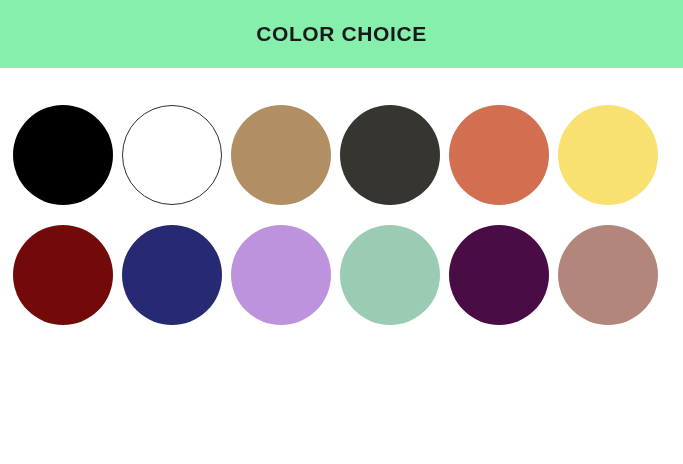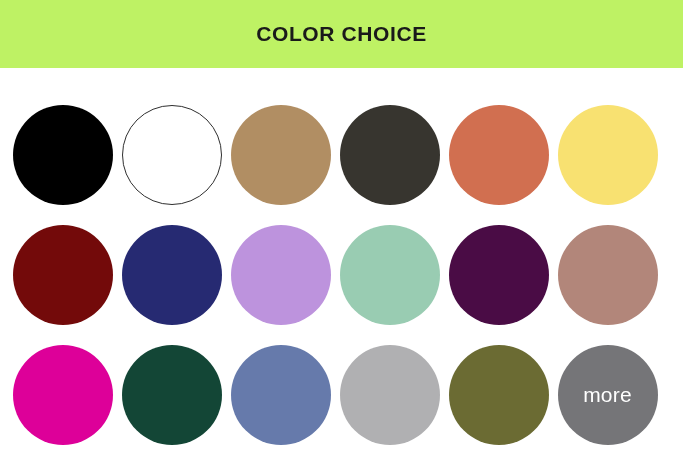--- a/index.html
+++ b/index.html
@@ -87,21 +87,21 @@
     letter-spacing: 0.2px;
     line-height: 1;
     user-select: none;
   }
 </style>
 </head>
 <body>
 
 <div class="page" style="background: rgb(255, 255, 255);">
 
-  <div class="header" style="background: #bef264;">
+  <div class="header" style="background: #86efac;">
     <h1 class="header-title" style="color: rgb(26, 26, 26);">COLOR CHOICE</h1>
   </div>
 
   <div class="swatch-grid">
       <div class="swatch-row">
         <div class="swatch-cell">
           <div class="swatch" title="black" style="background: rgb(0, 0, 0);"></div>
         </div>
         <div class="swatch-cell">
           <div class="swatch outlined" title="white" style="background: rgb(255, 255, 255);"></div>
@@ -132,37 +132,15 @@
         <div class="swatch-cell">
           <div class="swatch" title="mint-green" style="background: rgb(153, 204, 178);"></div>
         </div>
         <div class="swatch-cell">
           <div class="swatch" title="plum" style="background: rgb(74, 12, 69);"></div>
         </div>
         <div class="swatch-cell">
           <div class="swatch" title="dusty-rose" style="background: rgb(178, 134, 122);"></div>
         </div>
       </div>
-      <div class="swatch-row">
-        <div class="swatch-cell">
-          <div class="swatch" title="magenta" style="background: rgb(221, 0, 153);"></div>
-        </div>
-        <div class="swatch-cell">
-          <div class="swatch" title="forest-green" style="background: rgb(19, 70, 54);"></div>
-        </div>
-        <div class="swatch-cell">
-          <div class="swatch" title="slate-blue" style="background: rgb(102, 122, 171);"></div>
-        </div>
-        <div class="swatch-cell">
-          <div class="swatch" title="light-gray" style="background: rgb(176, 176, 178);"></div>
-        </div>
-        <div class="swatch-cell">
-          <div class="swatch" title="olive" style="background: rgb(107, 107, 51);"></div>
-        </div>
-        <div class="swatch-cell">
-          <div class="swatch" title="more-button" style="background: rgb(117, 117, 120);">
-            <span class="swatch-label">more</span>
-          </div>
-        </div>
-      </div>
     </div>
 
 </div>
 
 </body></html>

